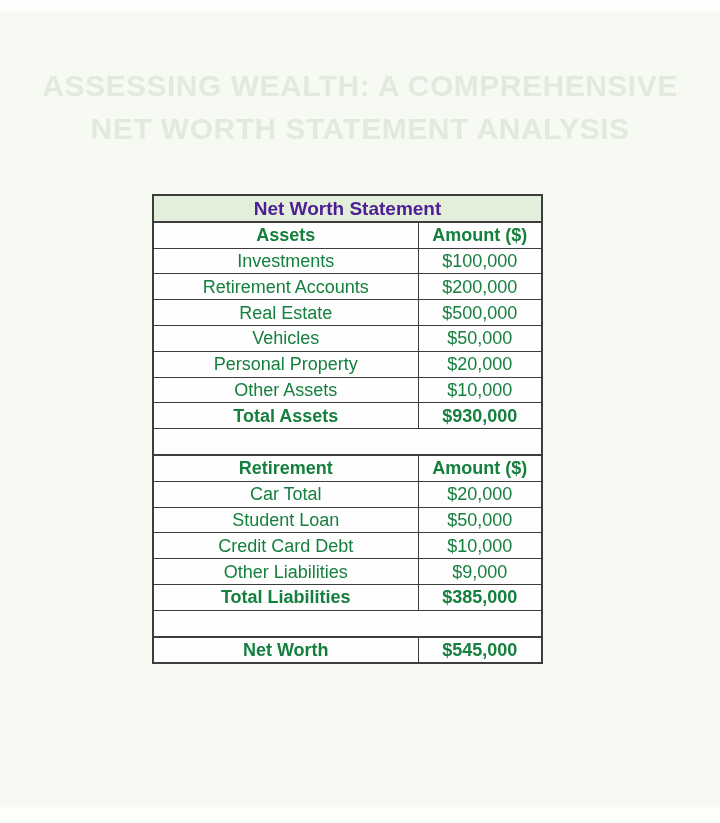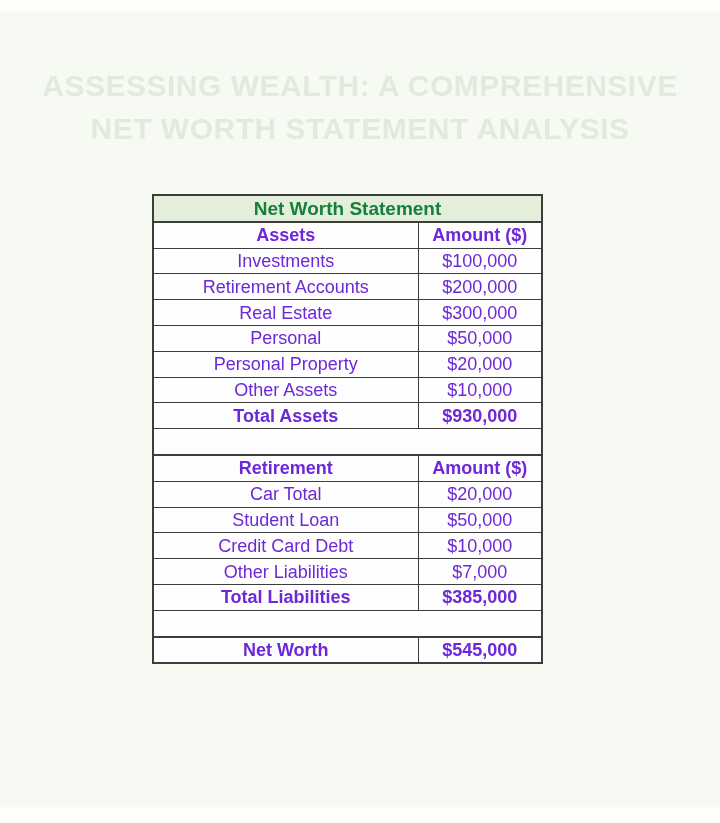--- a/index.html
+++ b/index.html
@@ -50,31 +50,31 @@
     border: 2px solid #3d3d3d;
   }
   table.networth td {
     border: 1.5px solid #3d3d3d;
     height: 24.8px;
     padding: 0 2px;
     text-align: center;
     vertical-align: middle;
     font-size: 18px;
     line-height: 1;
-    color: #6d28d9;
+    color: #15803d;
     overflow: hidden;
     white-space: nowrap;
   }
   col.c1 { width: 265px; }
   col.c2 { width: 124px; }
   tr.table-header td {
     background: #e3efda;
     font-weight: bold;
     font-size: 19px;
-    color: #15803d;
+    color: #4c1d95;
     border-bottom-width: 2px;
   }
   td.bold {
     font-weight: bold;
     color: #1d1d1d;
     font-size: 18.5px;
   }
   tr.section-start td {
     border-top-width: 2px;
   }
@@ -112,24 +112,24 @@
   <tr>
     <td>Investments</td>
     <td>$100,000</td>
   </tr>
   <tr>
     <td>Retirement Accounts</td>
     <td>$200,000</td>
   </tr>
   <tr>
     <td>Real Estate</td>
-    <td>$300,000</td>
+    <td>$500,000</td>
   </tr>
   <tr>
-    <td>Personal</td>
+    <td>Vehicles</td>
     <td>$50,000</td>
   </tr>
   <tr>
     <td>Personal Property</td>
     <td>$20,000</td>
   </tr>
   <tr>
     <td>Other Assets</td>
     <td>$10,000</td>
   </tr>
@@ -155,21 +155,21 @@
   <tr>
     <td>Student Loan</td>
     <td>$50,000</td>
   </tr>
   <tr>
     <td>Credit Card Debt</td>
     <td>$10,000</td>
   </tr>
   <tr>
     <td>Other Liabilities</td>
-    <td>$7,000</td>
+    <td>$9,000</td>
   </tr>
 
   <tr>
     <td class="bold">Total Liabilities</td>
     <td class="bold">$385,000</td>
   </tr>
 
   <tr class="spacer-row">
     <td colspan="2"></td>
   </tr>

